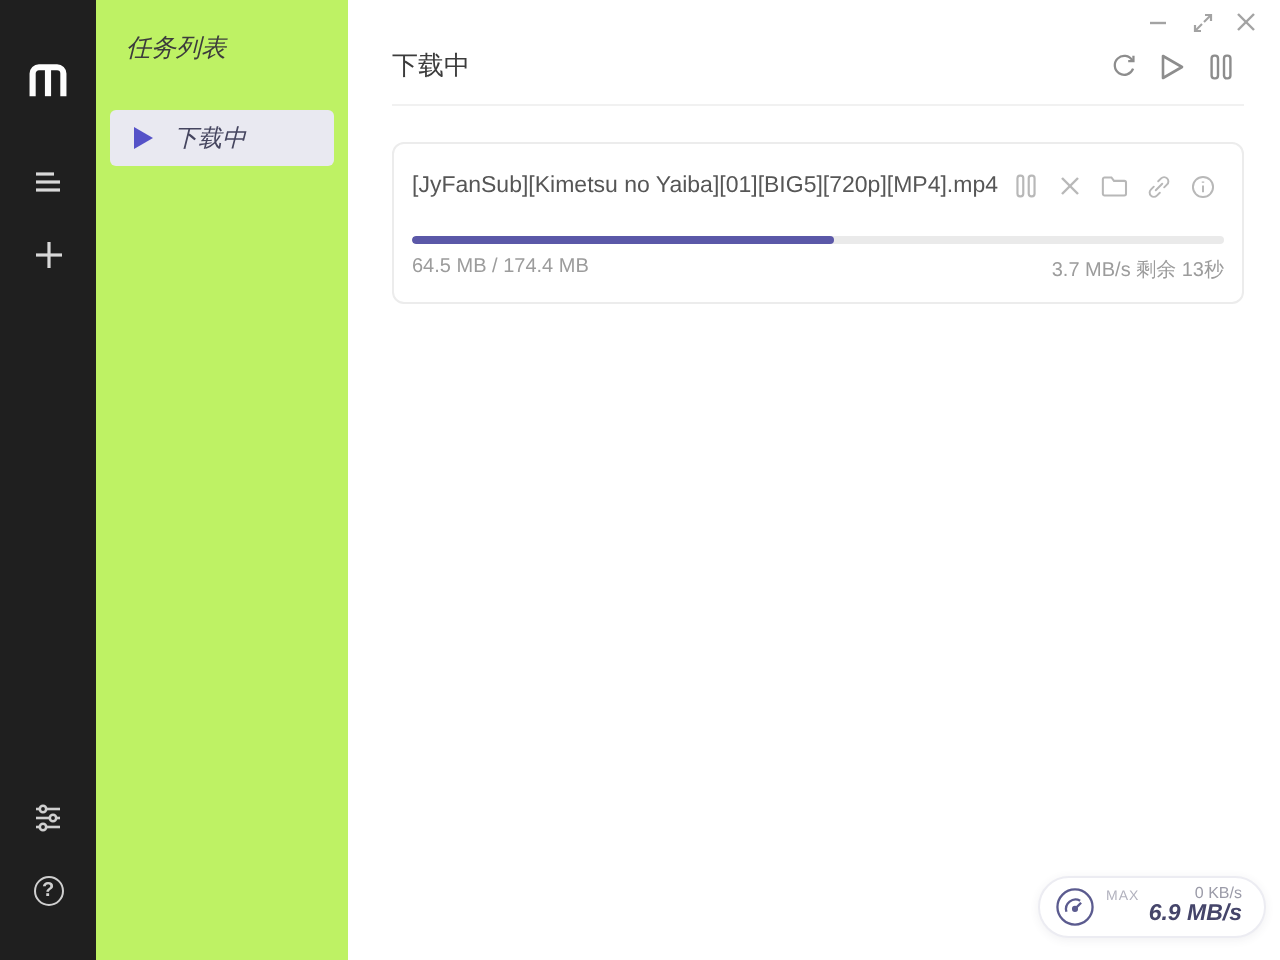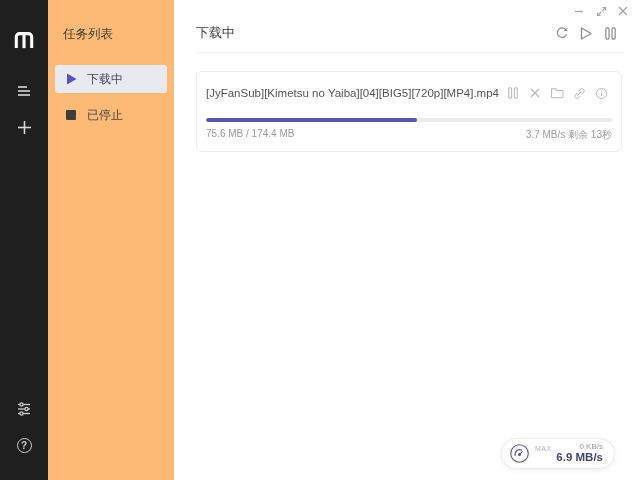--- a/index.html
+++ b/index.html
@@ -8,21 +8,21 @@
   .app { display:flex; width:640px; height:480px; }
 
   
   .rail { width:48px; background:#1f1f1f; display:flex; flex-direction:column; align-items:center; padding:24px 0 14px; flex-shrink:0; }
   .rail .logo { margin-bottom:22px; }
   .rail-btn { width:30px; height:30px; display:flex; align-items:center; justify-content:center; margin-bottom:6px; cursor:pointer; }
   .rail .spacer { flex:1; }
   .help-circle { width:15px; height:15px; border:1.4px solid #cfcfcf; border-radius:50%; color:#cfcfcf; font-size:10px; line-height:13px; text-align:center; font-weight:bold; }
 
   
-  .panel { width:126px; background:#fdba74; flex-shrink:0; padding-top:26px; }
+  .panel { width:126px; background:#bef264; flex-shrink:0; padding-top:16px;font-style:italic; }
   .panel-title { font-size:12.5px; color:#3c3c3c; padding:0 0 22px 15px; }
   .panel-item { display:flex; align-items:center; height:28px; margin:0 7px 8px; padding-left:10px; border-radius:3px; cursor:pointer; }
   .panel-item .p-icon { width:12px; height:12px; display:flex; align-items:center; justify-content:center; margin-right:10px; }
   .panel-item .p-label { font-size:12px; color:#474747; }
   .panel-item.active { background:#e9e9f1; }
   .panel-item.active .p-label { color:#45455f; }
 
   
   .main { flex:1; position:relative; background:#fff; }
   .win-controls { position:absolute; top:2px; right:6px; display:flex; }
@@ -37,25 +37,25 @@
   .task-card { margin:18px 18px 0 22px; border:1px solid #ececec; border-radius:6px; padding:13px 9px 9px; background:#fff; }
   .task-top { display:flex; justify-content:space-between; align-items:center; }
   .task-name { font-size:11.5px; color:#565656; white-space:nowrap; overflow:hidden; }
   .task-actions { display:flex; align-items:center; flex-shrink:0; }
   .act-btn { width:22px; height:16px; display:flex; align-items:center; justify-content:center; cursor:pointer; }
   .progress-track { margin-top:17px; height:4px; background:#eaeaea; border-radius:2px; overflow:hidden; }
   .progress-fill { height:100%; background:#5b58a8; border-radius:2px; }
   .task-stats { display:flex; justify-content:space-between; margin-top:6px; font-size:10px; color:#9c9c9c; }
 
   
-  .speed-pill { position:absolute; right:25px; bottom:11px; width:114px; height:31px; background:#fff; border:1px solid #ececf2; border-radius:16px; box-shadow:0 1px 5px rgba(60,60,90,.08); display:flex; align-items:center; padding:0 11px 0 7px; }
+  .speed-pill { position:absolute; right:7px; bottom:11px; width:114px; height:31px; background:#fff; border:1px solid #ececf2; border-radius:16px; box-shadow:0 1px 5px rgba(60,60,90,.08); display:flex; align-items:center; padding:0 11px 0 7px; }
   .speed-max { font-size:7px; color:#b2b2be; letter-spacing:.5px; margin-left:5px; align-self:flex-start; margin-top:6px; }
   .speed-col { margin-left:auto; text-align:right; line-height:1.15; }
   .speed-up { font-size:8px; color:#9b9ba8; }
-  .speed-down { font-size:11.5px; color:#45456a; font-weight:bold; }
+  .speed-down { font-size:11.5px; color:#45456a; font-weight:bold;font-style:italic; }
 
   svg { display:block; }
 </style>
 </head>
 <body>
 
 <div class="app">
 
   <div class="rail">
     <div class="rail-btn logo">
@@ -101,28 +101,20 @@
     <div class="panel-item active">
       <span class="p-icon">
         <svg width="11" height="12" viewBox="0 0 11 12">
             <polygon points="1,0.5 10.5,6 1,11.5" fill="#5552c8"></polygon>
           </svg>
       </span>
       <span class="p-label">下载中</span>
     </div>
 
 
-    <div class="panel-item">
-      <span class="p-icon">
-        <svg width="10" height="10" viewBox="0 0 10 10">
-            <rect x="0" y="0" width="10" height="10" rx="1" fill="#3d3d3d"></rect>
-          </svg>
-      </span>
-      <span class="p-label">已停止</span>
-    </div>
   </div>
 
   <div class="main">
 
     <div class="win-controls">
       <div class="win-btn">
         <svg width="10" height="10" viewBox="0 0 10 10">
             <line x1="1" y1="5.5" x2="9" y2="5.5" stroke="#a3a3a3" stroke-width="1.2"></line>
           </svg>
       </div>
@@ -160,21 +152,21 @@
           <svg width="11" height="13" viewBox="0 0 11 13" fill="none" stroke="#8d8d8d" stroke-width="1.2">
             <rect x="0.8" y="0.8" width="3.2" height="11.4" rx="1.4"></rect>
             <rect x="7" y="0.8" width="3.2" height="11.4" rx="1.4"></rect>
           </svg>
         </div>
       </div>
     </div>
 
     <div class="task-card">
       <div class="task-top">
-        <div class="task-name">[JyFanSub][Kimetsu no Yaiba][04][BIG5][720p][MP4].mp4</div>
+        <div class="task-name">[JyFanSub][Kimetsu no Yaiba][01][BIG5][720p][MP4].mp4</div>
         <div class="task-actions">
           <div class="act-btn">
             <svg width="10" height="12" viewBox="0 0 11 13" fill="none" stroke="#b8b8b8" stroke-width="1.2">
               <rect x="0.8" y="0.8" width="3.2" height="11.4" rx="1.4"></rect>
               <rect x="7" y="0.8" width="3.2" height="11.4" rx="1.4"></rect>
             </svg>
           </div>
           <div class="act-btn">
             <svg width="10" height="10" viewBox="0 0 10 10" stroke="#b8b8b8" stroke-width="1.2">
                 <line x1="1" y1="1" x2="9" y2="9"></line>
@@ -201,21 +193,21 @@
             </svg>
           </div>
         </div>
       </div>
 
       <div class="progress-track">
         <div class="progress-fill" style="width:52%"></div>
       </div>
 
       <div class="task-stats">
-        <span>75.6 MB / 174.4 MB</span>
+        <span>64.5 MB / 174.4 MB</span>
         <span>3.7 MB/s 剩余 13秒</span>
       </div>
     </div>
 
     <div class="speed-pill">
       <span>
         <svg width="21" height="21" viewBox="0 0 22 22" fill="none" stroke="#5b5b8f" stroke-width="1.2">
           <circle cx="11" cy="11" r="9.2"></circle>
           <path d="M6.5 13.5 a5 5 0 0 1 7.2-5.8"></path>
           <line x1="11" y1="12" x2="14.2" y2="8.8"></line>

